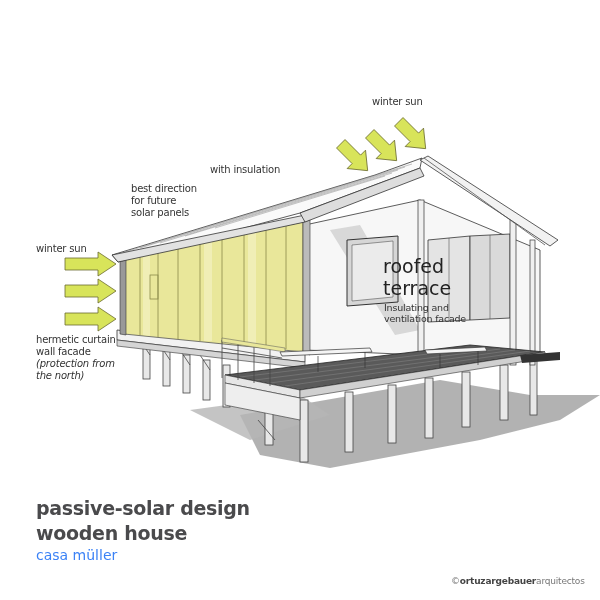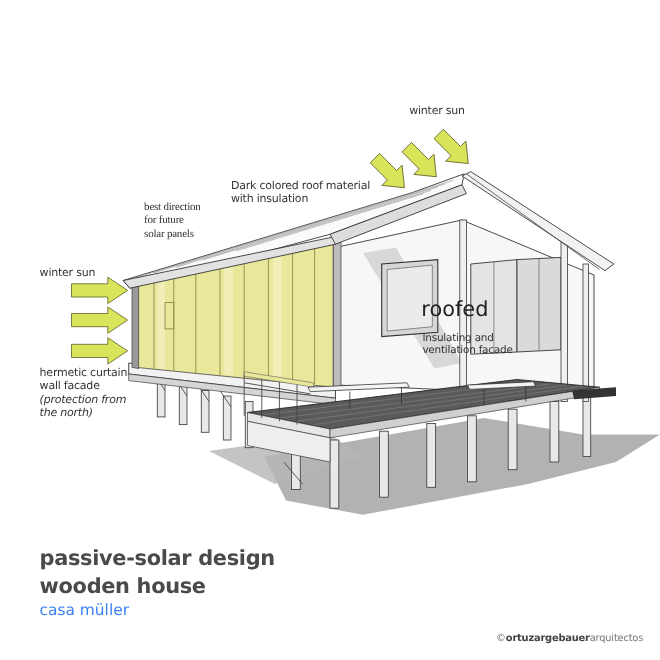--- a/index.html
+++ b/index.html
@@ -2,21 +2,21 @@
 <html><head>
   <meta charset="utf-8">
   <style>
     html, body { margin:0; padding:0; background:#ffffff; }
     body { width:600px; height:600px; position:relative; overflow:hidden;
            font-family: "DejaVu Sans", "Liberation Sans", sans-serif; color:#333; }
     .canvas { position:absolute; left:0; top:0; width:600px; height:600px; }
     .lbl { position:absolute; font-size:10px; line-height:12px; color:#333;
            font-family: "DejaVu Sans", sans-serif; letter-spacing:-0.2px; white-space:nowrap; }
     .lbl i { }
-    .big { position:absolute; font-family: "DejaVu Sans", sans-serif; color:#222;margin-top:15px; }
+    .big { position:absolute; font-family: "DejaVu Sans", sans-serif; color:#222; }
     .title1 { position:absolute; left:36px; top:497px; font-size:19px; font-weight:bold; color:#4a4a4c; letter-spacing:-0.3px; }
     .title2 { position:absolute; left:36px; top:522px; font-size:19px; font-weight:bold; color:#4a4a4c; letter-spacing:-0.3px; }
     .title3 { position:absolute; left:36px; top:547px; font-size:14px; color:#3b82f6; }
     .credit { position:absolute; left:451px; top:576px; font-size:9px; color:#777; letter-spacing:-0.2px; }
     .credit b { color:#444; font-weight:bold;margin-top:27px; }
   </style>
 </head>
 <body>
 
 <svg class="canvas" viewBox="0 0 600 600" xmlns="http://www.w3.org/2000/svg">
@@ -171,41 +171,41 @@
     </g>
     <g>
       <polygon points="65,313 98,313 98,307 116,319 98,331 98,325 65,325"></polygon>
     </g>
   </g>
 </svg>
 
 <div class="lbl" style="left:372px; top:96px;">winter sun</div>
 
 <div class="lbl" style="left:210px; top:164px;">
-  <div>Dark colored roof material</div>
   <div>with insulation</div>
 </div>
 
-<div class="lbl" style="left:131px; top:183px;font-family:Liberation Serif, serif;">
+<div class="lbl" style="left:131px; top:183px;">
   <div>best direction</div>
   <div>for future</div>
   <div>solar panels</div>
 </div>
 
 <div class="lbl" style="left:36px; top:243px;">winter sun</div>
 
 <div class="lbl" style="left:36px; top:334px;">
   <div>hermetic curtain</div>
   <div>wall facade</div>
   <div><i>(protection from</i></div>
   <div><i>the north)</i></div>
 </div>
 
 <div class="big" style="left:383px; top:255px; font-size:19px; line-height:22px; color:#222;">
   <div>roofed</div>
+  <div>terrace</div>
 </div>
 <div class="lbl" style="left:384px; top:302px; font-size:9.5px; line-height:11px; color:#333;">
   <div>Insulating and</div>
   <div>ventilation facade</div>
 </div>
 
 <div class="title1">passive-solar design</div>
 <div class="title2">wooden house</div>
 <div class="title3">casa müller</div>
 

